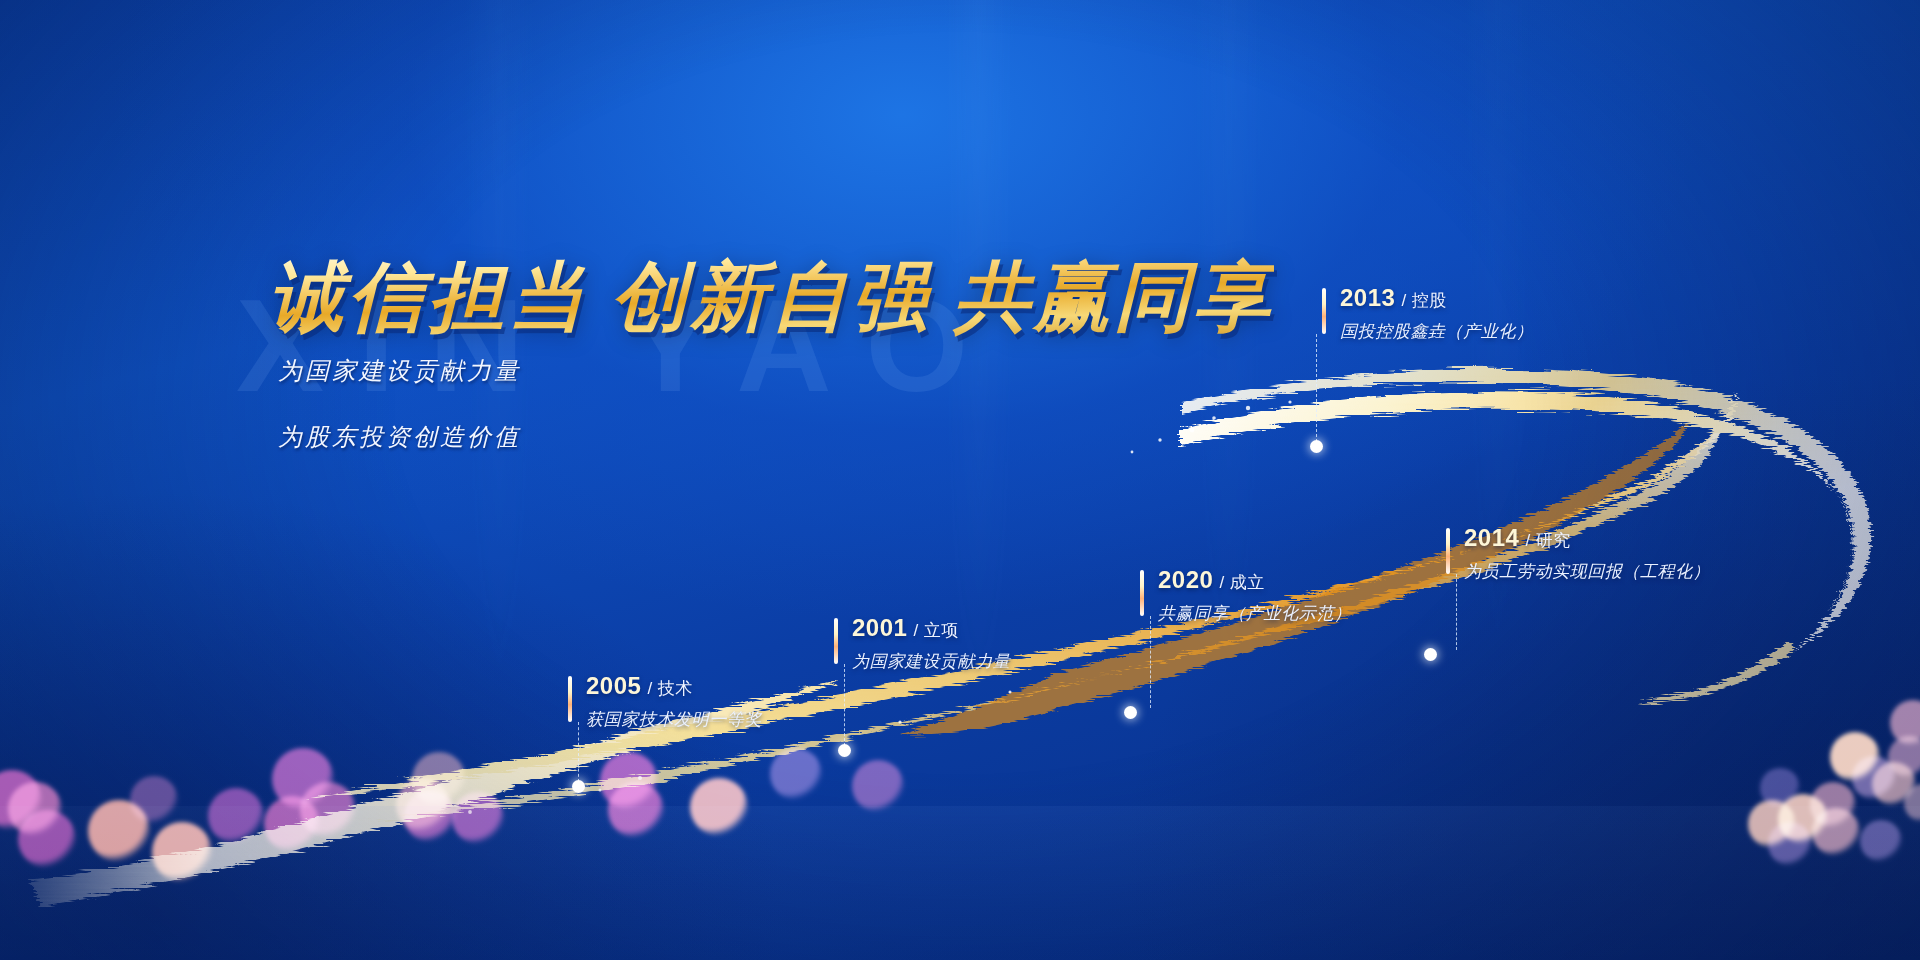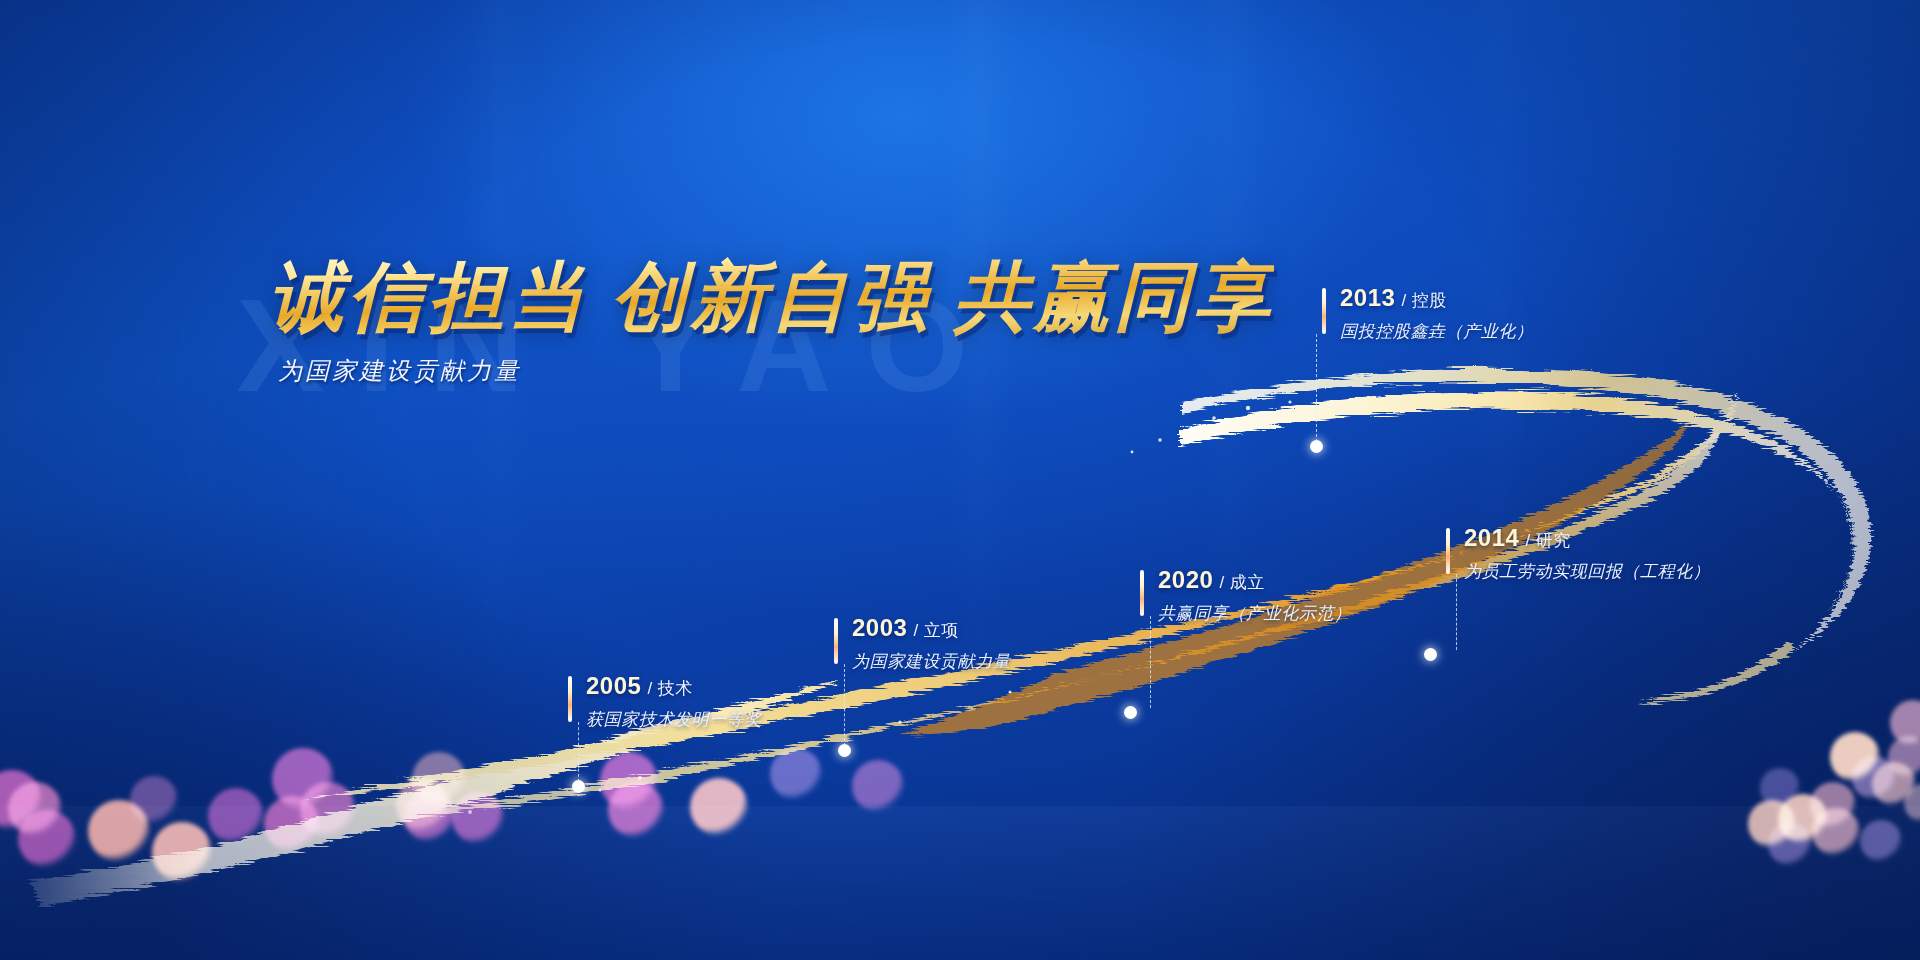--- a/index.html
+++ b/index.html
@@ -191,33 +191,34 @@
       <div class="bokeh" style="left: 1888px; top: 736px; width: 42px; height: 42px; background: radial-gradient(circle at 38% 34%, rgb(192, 135, 144) 0%, rgb(192, 135, 144) 58%, rgba(0, 0, 0, 0) 74%); opacity: 0.7;"></div>
       <div class="bokeh" style="left: 1904px; top: 784px; width: 38px; height: 38px; background: radial-gradient(circle at 38% 34%, rgb(200, 154, 148) 0%, rgb(200, 154, 148) 58%, rgba(0, 0, 0, 0) 74%); opacity: 0.6;"></div>
     </div>
 
   <div class="watermark">XIN YAO</div>
 
   <h1 class="headline">诚信担当 创新自强 共赢同享</h1>
 
   <div class="sublist">
     <div class="subline">为国家建设贡献力量</div>
+    <div class="subline">为股东投资创造价值</div>
   </div>
 
   <div id="timeline-layer">
       <div class="tl-item" style="left: 568px; top: 676px;">
         <div class="tl-bar"></div>
         <div class="tl-year"><span>2005</span><span class="slash">/</span><span class="cat"> 技术</span></div>
         <div class="tl-desc">获国家技术发明一等奖</div>
       </div>
       <div class="tl-line" style="left: 578px; top: 722px; height: 60px;"></div>
       <div class="tl-dot" style="left: 572px; top: 780px;"></div>
       <div class="tl-item" style="left: 834px; top: 618px;">
         <div class="tl-bar"></div>
-        <div class="tl-year"><span>2003</span><span class="slash">/</span><span class="cat"> 立项</span></div>
+        <div class="tl-year"><span>2001</span><span class="slash">/</span><span class="cat"> 立项</span></div>
         <div class="tl-desc">为国家建设贡献力量</div>
       </div>
       <div class="tl-line" style="left: 844px; top: 664px; height: 82px;"></div>
       <div class="tl-dot" style="left: 838px; top: 744px;"></div>
       <div class="tl-item" style="left: 1140px; top: 570px;">
         <div class="tl-bar"></div>
         <div class="tl-year"><span>2020</span><span class="slash">/</span><span class="cat"> 成立</span></div>
         <div class="tl-desc">共赢同享（产业化示范）</div>
       </div>
       <div class="tl-line" style="left: 1150px; top: 616px; height: 92px;"></div>

